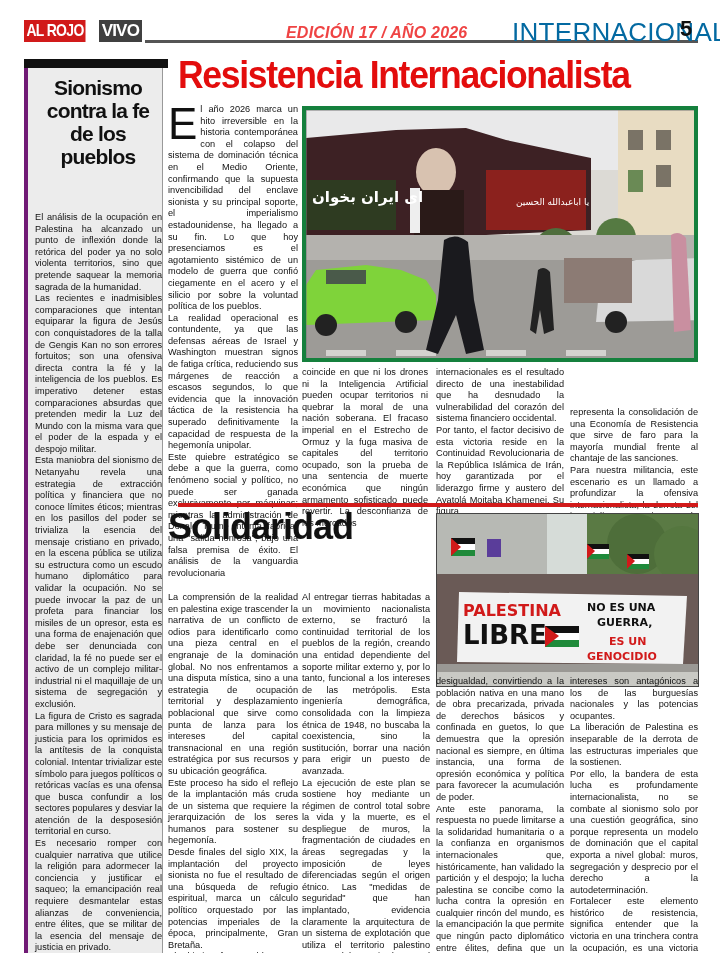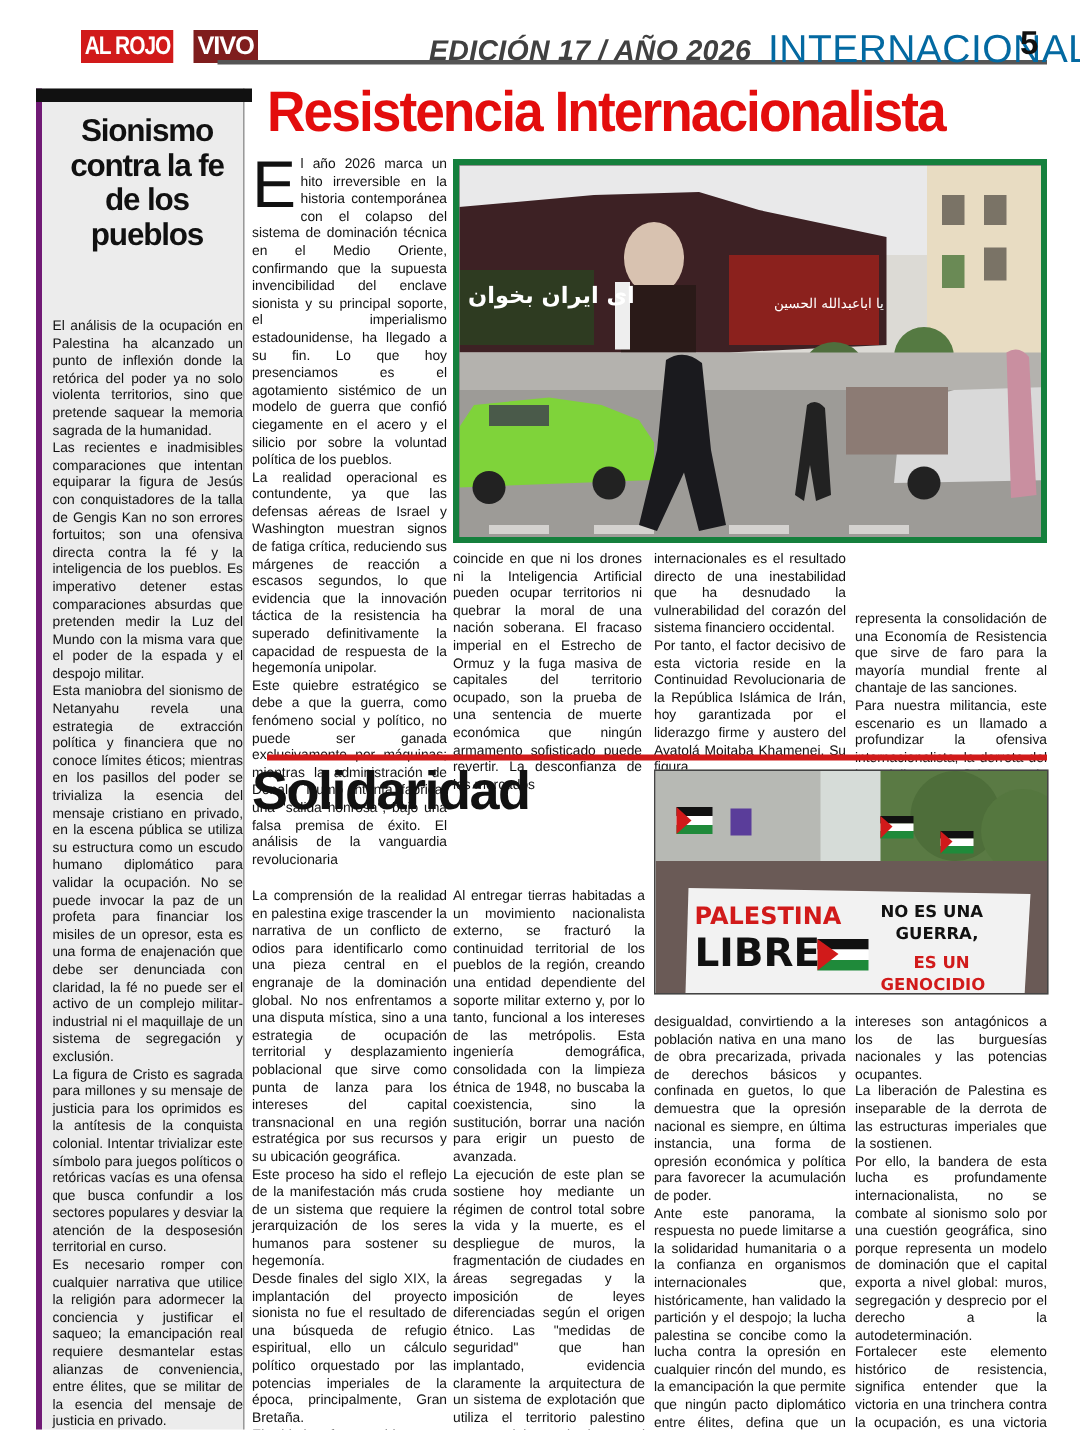--- a/index.html
+++ b/index.html
@@ -1,45 +1,45 @@
 <!DOCTYPE html>
 <html><head>
 <meta charset="utf-8">
 <style>
   * { box-sizing: border-box; margin: 0; padding: 0; }
   html, body { width: 720px; height: 953px; background: #ffffff; overflow: hidden; }
   body { position: relative; font-family: "Liberation Sans", sans-serif; color: #111; }
 
   
-  .masthead { position: absolute; left: 24px; top: 20px; height: 22px; display: flex; margin-left: 30px; }
+  .masthead { position: absolute; left: 24px; top: 20px; height: 22px; display: flex; }
   .logo-red { background: #d11a1a; color: #fff; font-family: "Liberation Sans", sans-serif; font-weight: bold; font-size: 17px; line-height: 22px; padding: 0 2px 0 3px; letter-spacing: -0.8px; transform: scaleX(0.82); transform-origin: left; display:inline-block;}
   .logo-red, .logo-black { font-stretch: condensed; }
-  .logo-black { background: #7f1d1d; color: #fff; font-weight: bold; font-size: 17px; line-height: 22px; padding: 0 3px; letter-spacing: -0.8px; }
+  .logo-black { background: #404040; color: #fff; font-weight: bold; font-size: 17px; line-height: 22px; padding: 0 3px; letter-spacing: -0.8px; }
   .header-rule { position: absolute; left: 145px; right: 22px; top: 40px; height: 3px; background: #555; }
-  .edition { position: absolute; left: 286px; top: 24px; font-size: 19px; font-style: italic; font-weight: bold; color: #404040; letter-spacing: 0.2px; }
+  .edition { position: absolute; left: 286px; top: 24px; font-size: 16px; font-style: italic; font-weight: bold; color: #ef4444; letter-spacing: 0.2px; }
   .section { position: absolute; left: 512px; top: 17px; font-size: 26px; color: #0369a1; letter-spacing: 0.3px; }
   .pagenum { position: absolute; left: 680px; top: 16px; font-size: 22px; font-weight: bold; color: #111; }
 
   
   .sidebar { position: absolute; left: 24px; top: 59px; width: 139px; height: 924px; background: #ececec; border-left: 4px solid #701a75; border-right: 1px solid #999; }
   .sidebar-top { position: absolute; left: -4px; top: 0; width: 144px; height: 9px; background: #111; }
   .sidebar-bottom { position: absolute; left: -4px; bottom: 0; width: 144px; height: 12px; background: #111; }
   .sidebar-title { position: absolute; left: 6px; top: 17px; width: 128px; text-align: center; font-family: "Liberation Sans", sans-serif; font-weight: bold; font-size: 21px; line-height: 23px; letter-spacing: -0.8px; color: #111; }
   .sidebar-text { position: absolute; left: 7px; top: 124px; width: 127px; font-size: 9.2px; line-height: 11.6px; text-align: justify; color: #111; margin-top: 29px; }
   .sidebar-text p { margin: 0; }
 
   
   .headline1 { position: absolute; left: 178px; top: 52px; width: 520px; font-size: 38px; font-weight: bold; color: #e30d0d; letter-spacing: -1.4px; line-height: 46px; white-space: nowrap; transform: scaleX(0.935); transform-origin: left; }
 
   .col { position: absolute; font-size: 9.2px; line-height: 11.6px; text-align: justify; color: #111; }
   .col p { margin: 0; }
   .dropcap { float: left; font-size: 44px; line-height: 36px; font-weight: normal; margin: 2px 3px 0 0; color: #111; }
 
   .photo1 { position: absolute; left: 302px; top: 106px; width: 396px; height: 256px; border: 4px solid #15803d; overflow: hidden; background: #d7d3cc; }
-  .photo2 { position: absolute; left: 436px; top: 513px; width: 263px; height: 150px; border: 1px solid #444; overflow: hidden; background: #c9c9c4; }
+  .photo2 { position: absolute; left: 436px; top: 513px; width: 263px; height: 174px; border: 1px solid #444; overflow: hidden; background: #c9c9c4; }
 
   .red-rule { position: absolute; left: 178px; top: 503px; width: 520px; height: 4px; background: #d11a1a; }
 
   .headline2 { position: absolute; left: 168px; top: 508px; width: 264px; text-align: left; font-size: 36px; font-weight: bold; line-height: 38px; color: #111; letter-spacing: -1px; }
 </style>
 </head>
 <body>
 
 <div class="masthead">
   <span class="logo-red">AL ROJO</span>
@@ -179,22 +179,22 @@
     <text x="150" y="97" fill="#111" font-size="11" font-weight="bold" font-family="DejaVu Sans, sans-serif">NO ES UNA</text>
     <text x="160" y="112" fill="#111" font-size="11" font-weight="bold" font-family="DejaVu Sans, sans-serif">GUERRA,</text>
     <text x="172" y="131" fill="#d11a1a" font-size="11" font-weight="bold" font-family="DejaVu Sans, sans-serif">ES UN</text>
     <text x="150" y="146" fill="#d11a1a" font-size="11" font-weight="bold" font-family="DejaVu Sans, sans-serif">GENOCIDIO</text>
     <rect x="0" y="150" width="263" height="8" fill="#9a9894"></rect>
   </svg>
 </div>
 
 <div class="col" style="left:168px; top:592px; width:130px;">
   <p>La comprensión de la realidad en palestina exige trascender la narrativa de un conflicto de odios para identificarlo como una pieza central en el engranaje de la dominación global. No nos enfrentamos a una disputa mística, sino a una estrategia de ocupación territorial y desplazamiento poblacional que sirve como punta de lanza para los intereses del capital transnacional en una región estratégica por sus recursos y su ubicación geográfica.</p>
-  <p>Este proceso ha sido el reflejo de la manifestación más cruda de un sistema que requiere la jerarquización de los seres humanos para sostener su hegemonía.</p>
-  <p>Desde finales del siglo XIX, la implantación del proyecto sionista no fue el resultado de una búsqueda de refugio espiritual, ello un cálculo político orquestado por las potencias imperiales de la época, principalmente, Gran Bretaña.</p>
+  <p>Este proceso ha sido el reflejo de la implantación más cruda de un sistema que requiere la jerarquización de los seres humanos para sostener su hegemonía.</p>
+  <p>Desde finales del siglo XIX, la implantación del proyecto sionista no fue el resultado de una búsqueda de refugio espiritual, marca un cálculo político orquestado por las potencias imperiales de la época, principalmente, Gran Bretaña.</p>
   <p>El objetivo fue establecer un enclave de control permanente en el corazón del mundo árabe.</p>
 </div>
 <div class="col" style="left:302px; top:592px; width:128px;">
   <p>Al entregar tierras habitadas a un movimiento nacionalista externo, se fracturó la continuidad territorial de los pueblos de la región, creando una entidad dependiente del soporte militar externo y, por lo tanto, funcional a los intereses de las metrópolis. Esta ingeniería demográfica, consolidada con la limpieza étnica de 1948, no buscaba la coexistencia, sino la sustitución, borrar una nación para erigir un puesto de avanzada.</p>
   <p>La ejecución de este plan se sostiene hoy mediante un régimen de control total sobre la vida y la muerte, es el despliegue de muros, la fragmentación de ciudades en áreas segregadas y la imposición de leyes diferenciadas según el origen étnico. Las "medidas de seguridad" que han implantado, evidencia claramente la arquitectura de un sistema de explotación que utiliza el territorio palestino como un laboratorio de control social y tecnología militar.</p>
 
 </div>
 <div class="col" style="left:436px; top:676px; width:128px;">
   <p>desigualdad, convirtiendo a la población nativa en una mano de obra precarizada, privada de derechos básicos y confinada en guetos, lo que demuestra que la opresión nacional es siempre, en última instancia, una forma de opresión económica y política para favorecer la acumulación de poder.</p>
   <p>Ante este panorama, la respuesta no puede limitarse a la solidaridad humanitaria o a la confianza en organismos internacionales que, históricamente, han validado la partición y el despojo; la lucha palestina se concibe como la lucha contra la opresión en cualquier rincón del mundo, es la emancipación la que permite que ningún pacto diplomático entre élites, defina que un pueblo oprimido si es capaz de reconocer que sus</p>

